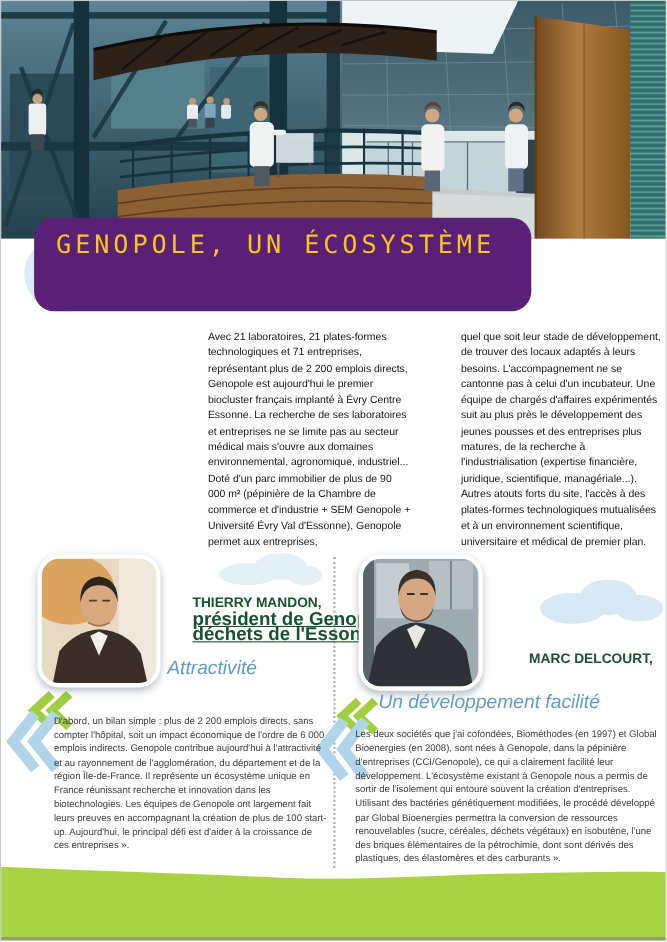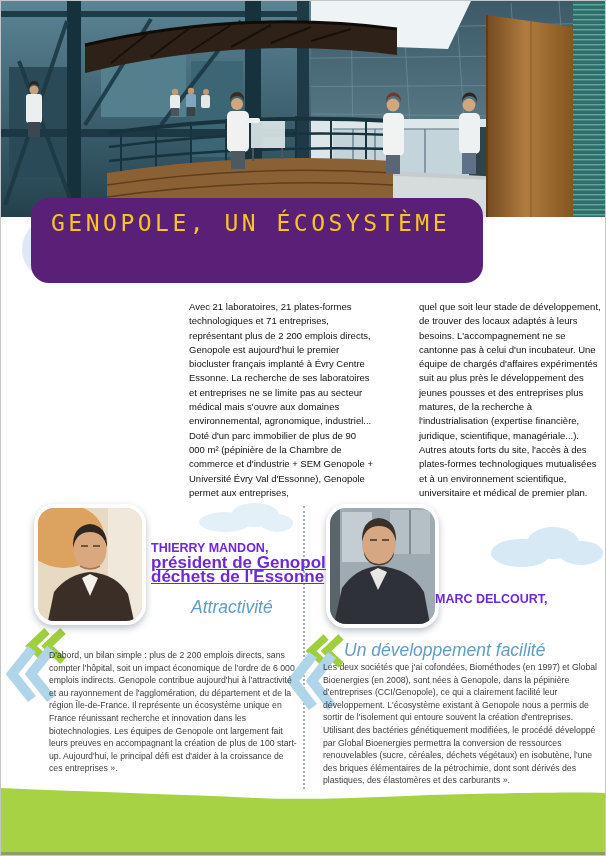--- a/index.html
+++ b/index.html
@@ -32,28 +32,28 @@
   .col2{left:404px;margin-left:14px;}
   .b{font-weight:normal;}
   
   .divider{position:absolute;left:302px;top:505px;height:283px;width:0;
     border-left:2px dotted #a7b2b8;z-index:1;}
   .portrait{position:absolute;border:4px solid #ffffff;border-radius:20px;
     box-shadow:0 3px 7px rgba(60,80,100,.35);overflow:hidden;background:#ccc;z-index:2;}
   .portrait svg{display:block;}
   .portrait-left{left:33px;top:503px;width:104px;height:113px;}
   .portrait-right{left:325px;top:503px;width:105px;height:116px;}
-  .name-block{position:absolute;color:#6d28d9;font-weight:bold;z-index:2;}
+  .name-block{position:absolute;color:#14532d;font-weight:bold;z-index:2;margin-left:24px;}
   .name-block .nm{font-size:12.5px;line-height:14.5px;}
   .name-block .rl{font-size:17px;line-height:14px;text-decoration:underline;}
   .nb-left{left:150px;top:540px;}
-  .nb-right{left:434px;top:591px;}
+  .nb-right{left:456px;top:591px;}
   .quote-heading{position:absolute;color:#5f9dc7;font-style:italic;font-size:17.5px;line-height:21px;z-index:2;}
-  .qh-left{left:151px;top:596px;margin-left:39px;}
-  .qh-right{left:343px;top:627px;margin-top:12px;}
+  .qh-left{left:151px;top:596px;}
+  .qh-right{left:343px;top:627px;}
   .quote-text{position:absolute;color:#3c3c3c;font-size:8.7px;line-height:12.6px;z-index:2;}
   .qt-left{left:48px;top:648px;width:250px;}
   .qt-right{left:322px;top:660px;width:278px;}
   .chevron{position:absolute;z-index:1;}
   .chev-blue-left{left:5px;top:644px;}
   .chev-green-left{left:24px;top:627px;}
   .chev-blue-right{left:286px;top:650px;}
   .chev-green-right{left:305px;top:633px;}
   .cloud{position:absolute;z-index:0;}
   .cloud-right{left:486px;top:518px;}

